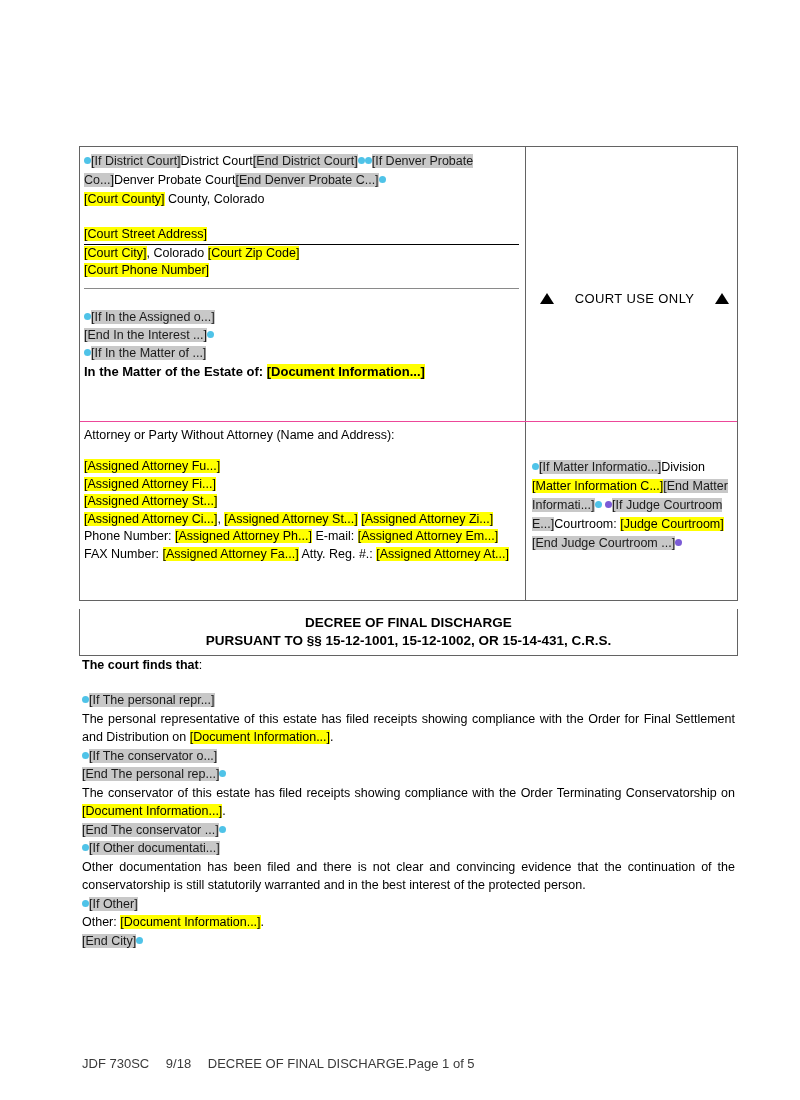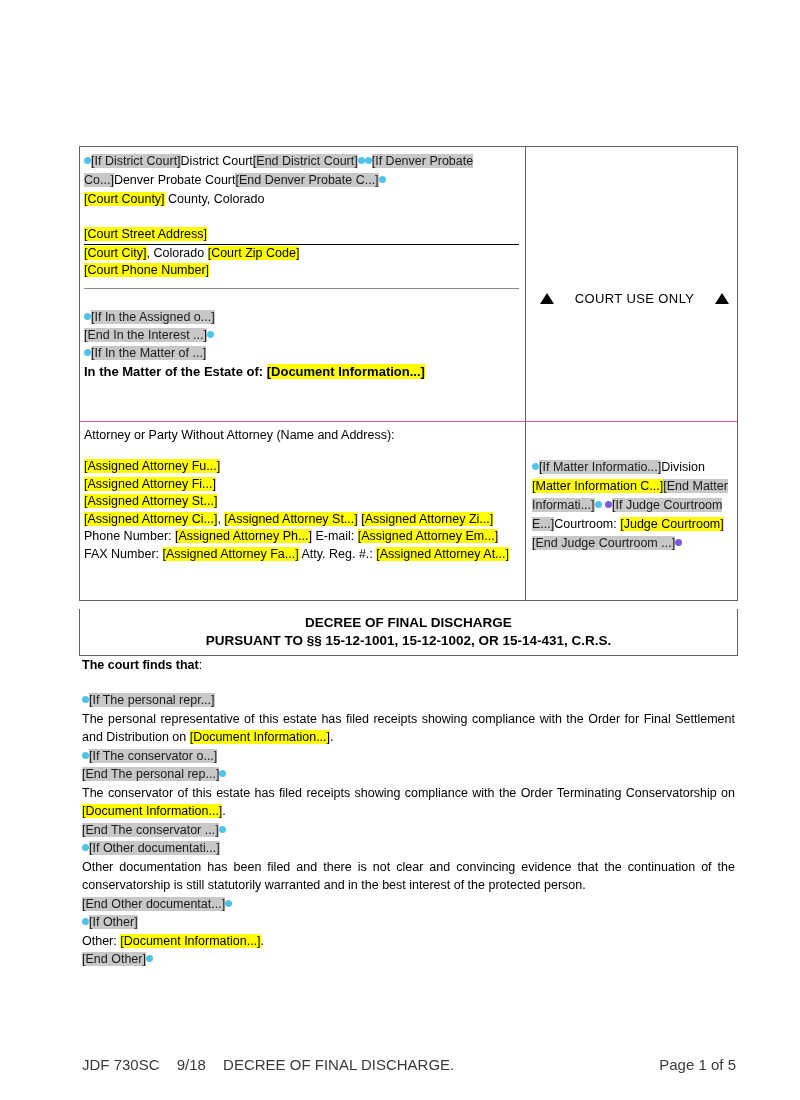--- a/index.html
+++ b/index.html
@@ -164,23 +164,23 @@
   }
   .p-txt.nojust { text-align: left; }
 
   
   .footer {
     position: absolute;
     left: 82px;
     top: 1056px;
     width: 654px;
     display: flex;
-    justify-content: space-between;
+    justify-content: flex-start;
     align-items: baseline;
-    font-size: 15px;
+    font-size: 13px;
     color: #3a3a3a;
   }
   .footer .left span { margin-right: 13px; }
   .footer .left span:last-child { margin-right: 0; }
 </style>
 </head>
 <body>
 
 <div class="page">
 
@@ -249,24 +249,23 @@
     <div class="finds"><span>The court finds that</span><span class="colon">:</span></div>
     <div id="body-blocks">
         <div class="p-tag"><span class="dot-c"></span><span class="tag">[If The personal repr...]</span></div>
         <div class="p-txt"><span>The personal representative of this estate has filed receipts showing compliance with the Order for Final Settlement and Distribution on </span><span class="hl">[Document Information...]</span><span>.</span></div>
         <div class="p-tag"><span class="dot-c"></span><span class="tag">[If The conservator o...]</span></div>
         <div class="p-tag"><span class="tag">[End The personal rep...]</span><span class="dot-c"></span></div>
         <div class="p-txt"><span>The conservator of this estate has filed receipts showing compliance with the Order Terminating Conservatorship on </span><span class="hl">[Document Information...]</span><span>.</span></div>
         <div class="p-tag"><span class="tag">[End The conservator ...]</span><span class="dot-c"></span></div>
         <div class="p-tag"><span class="dot-c"></span><span class="tag">[If Other documentati...]</span></div>
         <div class="p-txt"><span>Other documentation has been filed and there is not clear and convincing evidence that the continuation of the conservatorship is still statutorily warranted and in the best interest of the protected person.</span></div>
-        <div class="p-tag"><span class="tag">[End Other documentat...]</span><span class="dot-c"></span></div>
         <div class="p-tag"><span class="dot-c"></span><span class="tag">[If Other]</span></div>
         <div class="p-txt nojust"><span>Other: </span><span class="hl">[Document Information...]</span><span>.</span></div>
-        <div class="p-tag"><span class="tag">[End Other]</span><span class="dot-c"></span></div>
+        <div class="p-tag"><span class="tag">[End City]</span><span class="dot-c"></span></div>
       </div>
   </div>
 
   <div class="footer">
     <div class="left">
       <span>JDF 730SC</span>
       <span>9/18</span>
       <span>DECREE OF FINAL DISCHARGE.</span>
     </div>
     <div class="right">Page 1 of 5</div>

